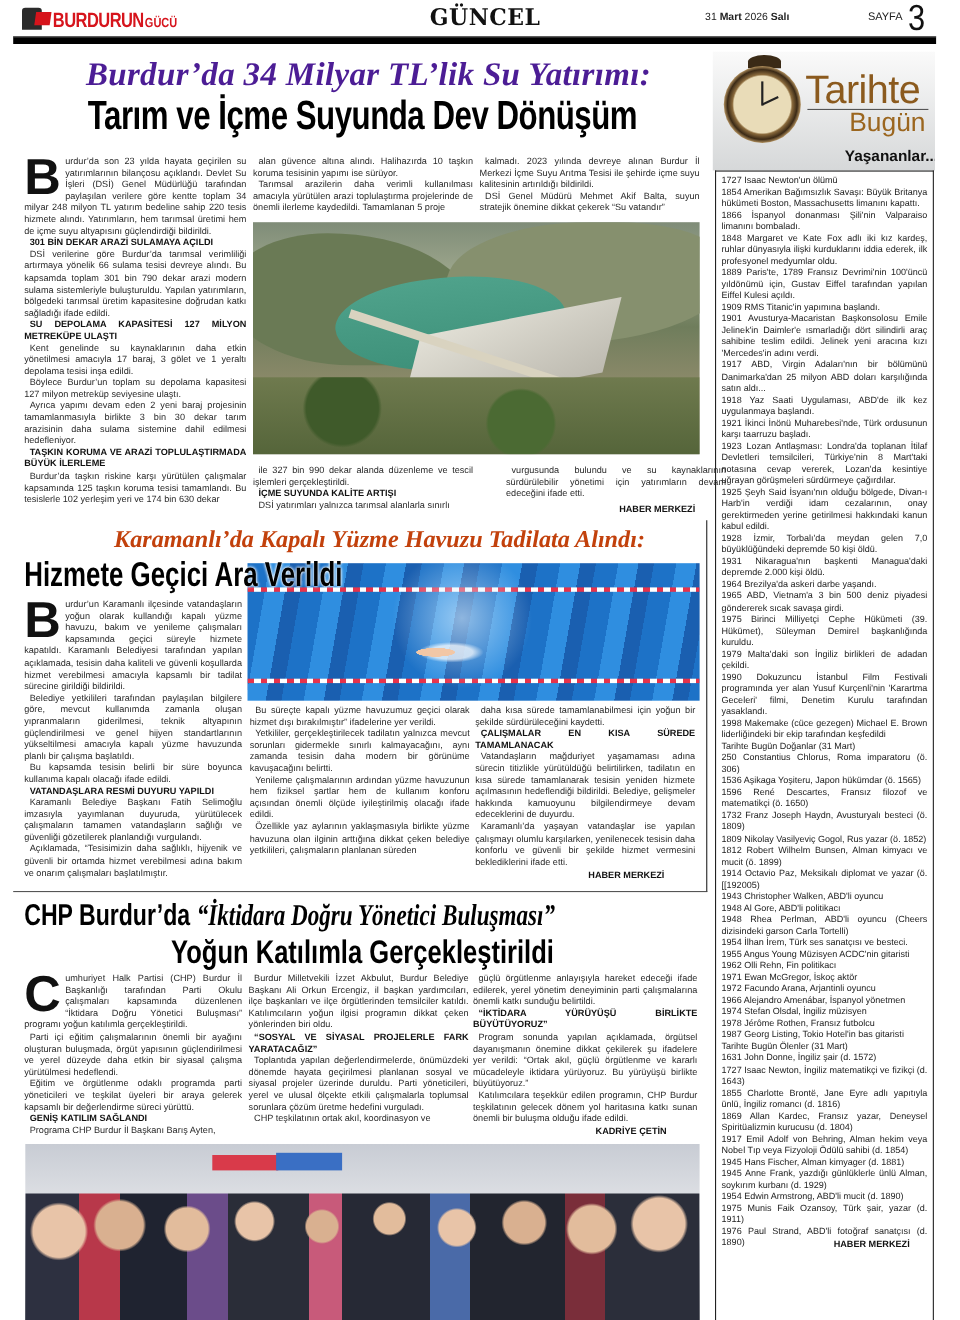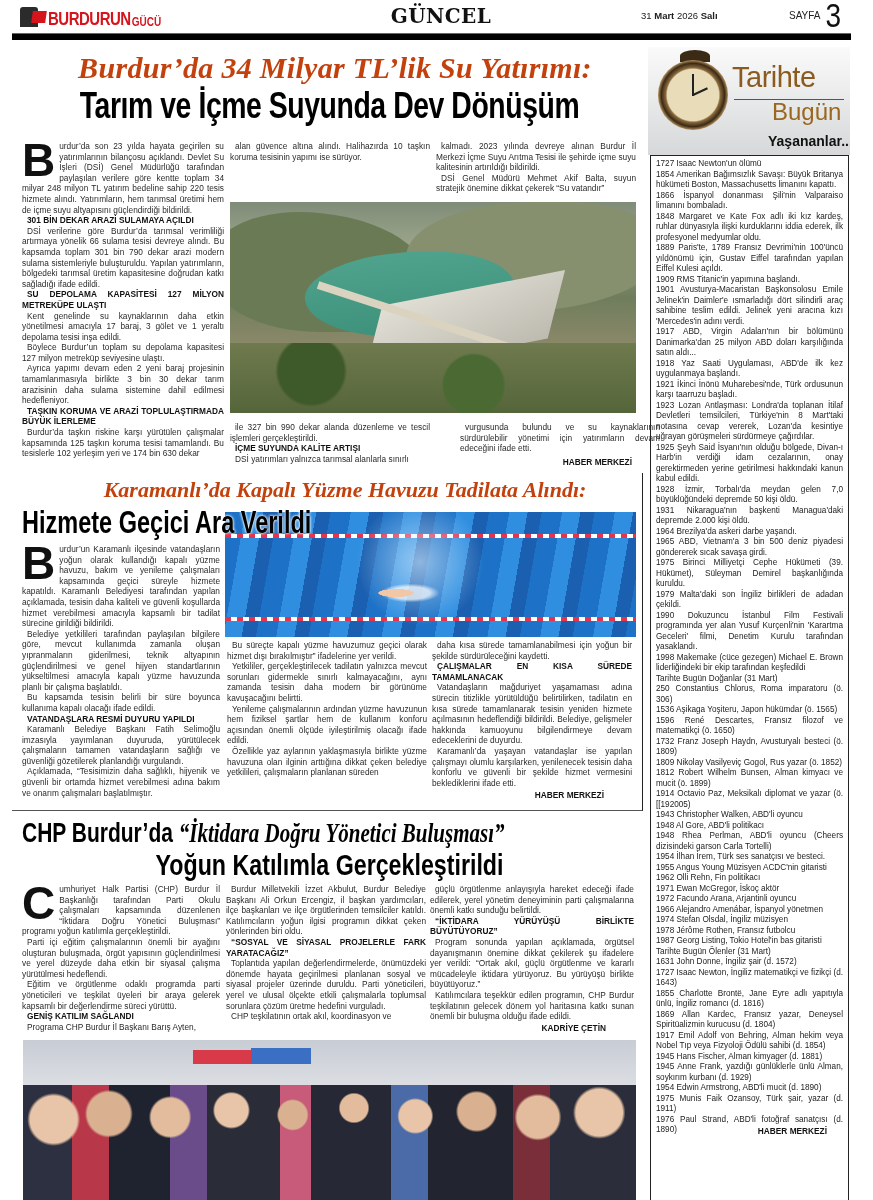--- a/index.html
+++ b/index.html
@@ -21,38 +21,38 @@
   .top-rule { position: absolute; left: 12px; top: 33px; width: 839px; height: 7px; background: #000; border-top: 1px solid #666; }
 
   
   .col { position: absolute; font-size: 8.3px; line-height: 10.6px; text-align: justify; color: #2a2a2a; }
   .col p { text-indent: 5px; }
   .col h4 { font-size: 8.3px; line-height: 10.6px; font-weight: 700; color: #111; text-indent: 5px; }
   .dropcap { float: left; font-size: 46px; line-height: 36px; font-weight: 700; margin: 1px 4px 0 0; color: #111; }
   .byline { font-weight: 700; font-size: 8.3px; color: #111; text-align: right; padding-right: 28px; margin-top: 5px; }
 
   
-  .a1-kicker { position: absolute; left: 35px; top: 51px; width: 600px; text-align: center; font-family: "Liberation Serif", serif; font-style: italic; font-weight: 700; font-size: 30px; color: #c2410c; letter-spacing: 0.3px; }
+  .a1-kicker { position: absolute; left: 35px; top: 51px; width: 600px; text-align: center; font-family: "Liberation Serif", serif; font-style: italic; font-weight: 700; font-size: 30px; color: #4c1d95; letter-spacing: 0.3px; }
   .a1-title { position: absolute; left: 22px; top: 84px; width: 615px; text-align: center; font-family: "Liberation Sans", sans-serif; font-weight: 900; font-size: 33px; color: #000; letter-spacing: -0.5px; transform: scaleX(0.86) scaleY(1.12); transform-origin: center top; }
   .a1-photo { position: absolute; left: 230px; top: 202px; width: 406px; height: 211px; overflow: hidden;
     background: linear-gradient(180deg, #7f8c78 0%, #9aa48a 20%, #6f7d5c 45%, #8d8a6a 70%, #6a7352 100%); }
   .a1-photo .hill1 { position: absolute; left: -20px; top: 10px; width: 220px; height: 120px; background: #6a7a55; border-radius: 40% 60% 30% 50%; }
   .a1-photo .hill2 { position: absolute; right: -30px; top: 0; width: 260px; height: 110px; background: #86906e; border-radius: 50% 40% 60% 30%; }
   .a1-photo .lake { position: absolute; left: 75px; top: 50px; width: 210px; height: 85px; background: linear-gradient(180deg, #4fa28b, #3d9079); border-radius: 45% 55% 40% 60%; transform: rotate(-6deg); }
   .a1-photo .dam { position: absolute; left: 150px; top: 85px; width: 170px; height: 70px; background: linear-gradient(160deg, #e2e0d6, #bdbab0); transform: skewX(-25deg) rotate(-12deg); }
   .a1-photo .road { position: absolute; left: 80px; top: 130px; width: 330px; height: 8px; background: #d9d3c0; transform: rotate(18deg); }
   .a1-photo .trees { position: absolute; left: 0; bottom: 0; width: 406px; height: 70px; background: radial-gradient(circle at 20% 40%, #3f5a2a 0 10%, transparent 11%), radial-gradient(circle at 60% 60%, #4b6a33 0 12%, transparent 13%), linear-gradient(180deg, #6f7a4e, #55653a); }
 
   
   .th-banner { position: absolute; left: 648px; top: 47px; width: 202px; height: 108px; background: linear-gradient(180deg, #fafafa, #d6d8d9); overflow: hidden; }
   .th-clock { position: absolute; left: 10px; top: 13px; width: 70px; height: 70px; border-radius: 50%; background: radial-gradient(circle, #e9dcb8 0 52%, #8a6a3c 55%, #3b2a16 64%, #a68656 70%, #5a3d1c 100%); }
   .th-clock::before { content: ""; position: absolute; left: 34px; top: 14px; width: 2px; height: 22px; background: #222; }
   .th-clock::after { content: ""; position: absolute; left: 35px; top: 34px; width: 16px; height: 2px; background: #222; transform: rotate(-25deg); transform-origin: left center; }
   .th-bell { position: absolute; left: 32px; top: 3px; width: 30px; height: 12px; background: #3a2a16; border-radius: 50% 50% 0 0; }
-  .th-title1 { position: absolute; left: 84px; top: 14px; font-size: 29px; color: #8b5a1e; font-weight: 400; letter-spacing: -0.5px; }
+  .th-title1 { position: absolute; left: 84px; top: 14px; font-size: 36px; color: #8b5a1e; font-weight: 400; letter-spacing: -0.5px; }
   .th-line { position: absolute; left: 86px; top: 52px; width: 110px; height: 1px; background: #555; }
   .th-title2 { position: absolute; left: 124px; top: 51px; font-size: 24px; color: #9b661f; }
   .th-title3 { position: absolute; left: 120px; top: 86px; font-size: 14px; font-weight: 700; color: #111; }
   .th-box { position: absolute; left: 650px; top: 155px; width: 199px; height: 1045px; border: 1.5px solid #222; border-bottom: none; padding: 3px 5px 0 5px; font-size: 8.2px; line-height: 10.5px; color: #222; text-align: justify; }
   .th-box .ev { margin: 0; }
   .th-box .byline { padding-right: 16px; margin-top: -10px; }
 
   
   .a2-frame { position: absolute; left: 12px; top: 473px; width: 631px; height: 338px; border-right: 1.5px solid #222; border-bottom: 1.5px solid #555; }
   .a2-kicker { position: absolute; left: 60px; top: 477px; width: 570px; text-align: center; font-family: "Liberation Serif", serif; font-style: italic; font-weight: 700; font-size: 22px; color: #c2410c; }
@@ -120,20 +120,21 @@
         <p>Kent genelinde su kaynaklarının daha etkin yönetilmesi amacıyla 17 baraj, 3 gölet ve 1 yeraltı depolama tesisi inşa edildi.</p>
         <p>Böylece Burdur’un toplam su depolama kapasitesi 127 milyon metreküp seviyesine ulaştı.</p>
         <p>Ayrıca yapımı devam eden 2 yeni baraj projesinin tamamlanmasıyla birlikte 3 bin 30 dekar tarım arazisinin daha sulama sistemine dahil edilmesi hedefleniyor.</p>
         <h4>TAŞKIN KORUMA VE ARAZİ TOPLULAŞTIRMADA BÜYÜK İLERLEME</h4>
         <p>Burdur’da taşkın riskine karşı yürütülen çalışmalar kapsamında 125 taşkın koruma tesisi tamamlandı. Bu tesislerle 102 yerleşim yeri ve 174 bin 630 dekar</p>
       </div>
   </div>
   <div class="col" style="left:230px; top:141px; width:200px;">
     <div class="flow">
         <p>alan güvence altına alındı. Halihazırda 10 taşkın koruma tesisinin yapımı ise sürüyor.</p>
+        <p>Tarımsal arazilerin daha verimli kullanılması amacıyla yürütülen arazi toplulaştırma projelerinde de önemli ilerleme kaydedildi. Tamamlanan 5 proje</p>
       </div>
   </div>
   <div class="col" style="left:436px; top:141px; width:200px;">
     <div class="flow">
         <p>kalmadı. 2023 yılında devreye alınan Burdur İl Merkezi İçme Suyu Arıtma Tesisi ile şehirde içme suyu kalitesinin artırıldığı bildirildi.</p>
         <p>DSİ Genel Müdürü Mehmet Akif Balta, suyun stratejik önemine dikkat çekerek “Su vatandır”</p>
       </div>
   </div>
 
   <div class="a1-photo">

